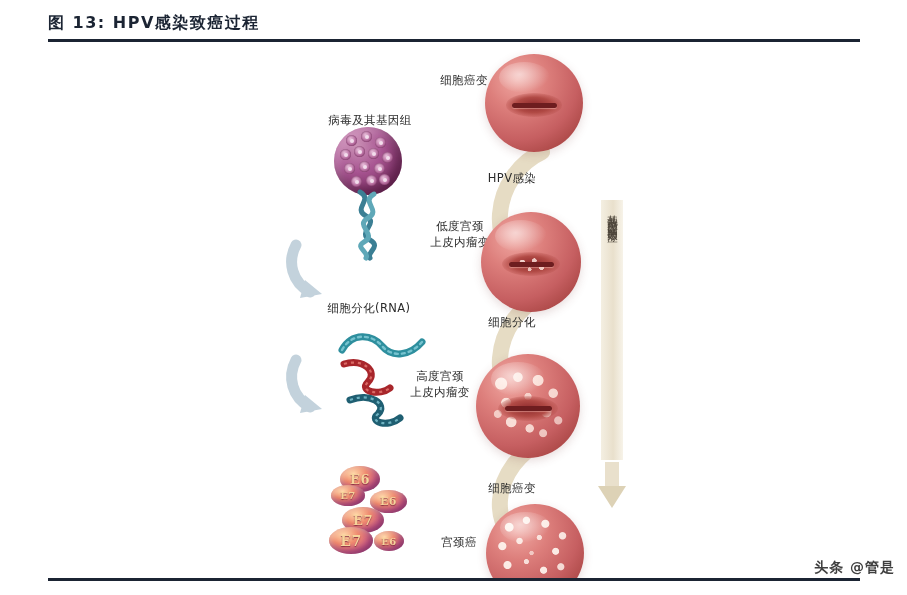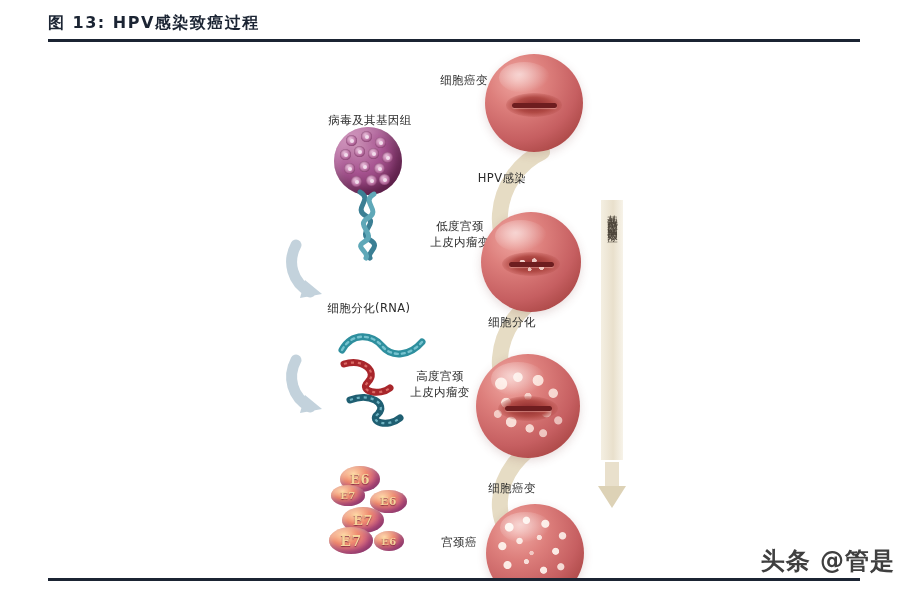--- a/index.html
+++ b/index.html
@@ -258,21 +258,21 @@
     left: 548px; top: 420px;
     width: 32px; height: 48px;
   }
 
   
   #watermark {
     position: absolute;
     right: 12px; bottom: 18px;
     font-family: "DejaVu Sans", "Liberation Sans", sans-serif;
     font-weight: 700;
-    font-size: 24px;
+    font-size: 14px;
     color: #2f2f2f;
     letter-spacing: 1px;
     opacity: .92;
     white-space: nowrap;
   }
 
   svg { display: block; overflow: visible; }
 </style>
 </head>
 <body>
@@ -388,21 +388,21 @@
     </div>
 
     <div class="lbl" style="left:368px; top:30px; width:96px;">细胞癌变</div>
     <div class="cervix" style="left:437px; top:12px; width:98px; height:98px;">
       <div class="globe"></div>
       <div class="os"></div>
       <div class="slit"></div>
       <div class="gloss"></div>
     </div>
 
-    <div class="lbl" style="left:408px; top:128px; width:92px;">HPV感染</div>
+    <div class="lbl" style="left:418px; top:128px; width:92px;">HPV感染</div>
 
     <div class="lbl" style="left:360px; top:176px; width:104px;">低度宫颈
 上皮内瘤变</div>
     <div class="cervix" style="left:433px; top:170px; width:100px; height:100px;">
       <div class="globe"></div>
       <div class="os"></div>
       <div class="lesion-mild"></div>
       <div class="slit"></div>
       <div class="gloss"></div>
     </div>

